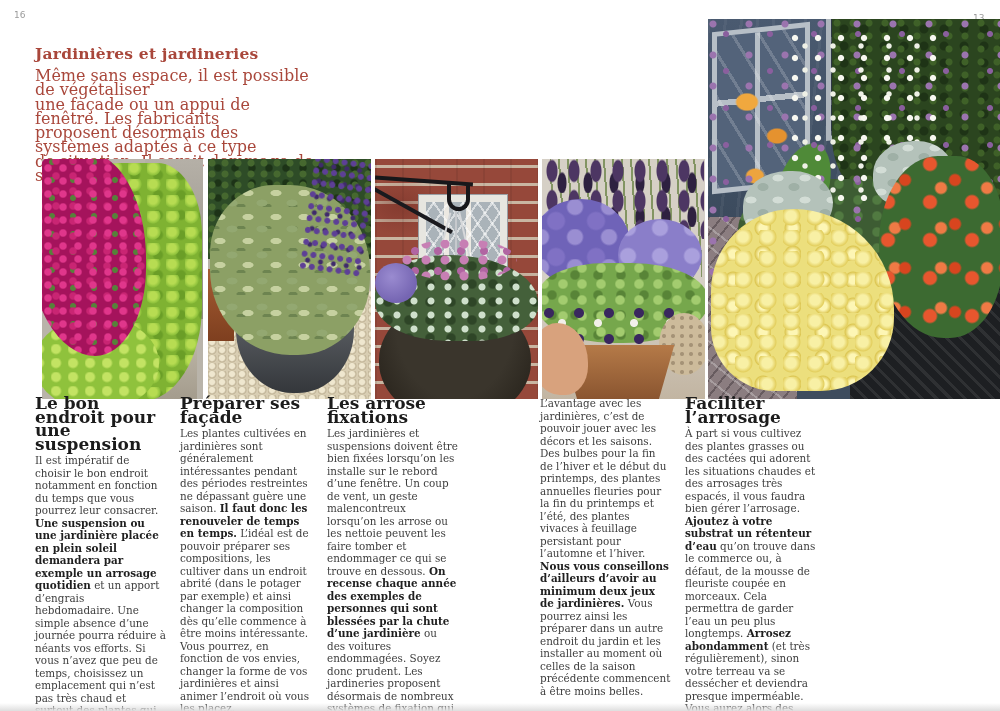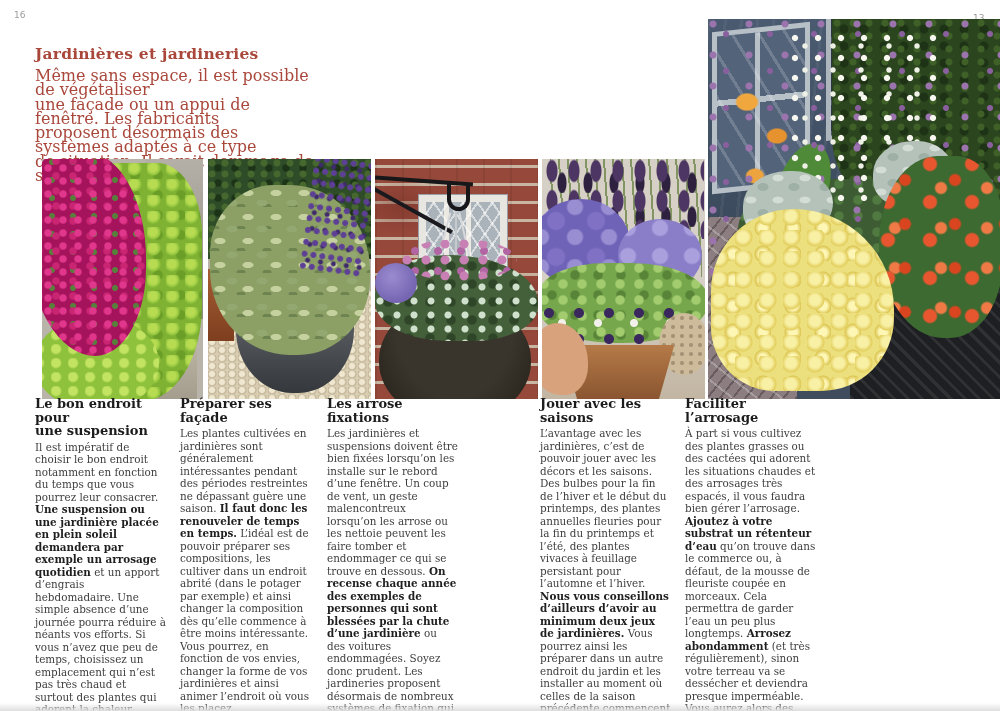--- a/index.html
+++ b/index.html
@@ -12,21 +12,21 @@
   .pagenum{position:absolute;font-size:9px;color:#9b9b9b;font-family:"DejaVu Sans","Liberation Sans",sans-serif;}
   #pn-left{left:14px;top:10px;}
   #pn-right{left:973px;top:13px;}
 
   .header{position:absolute;left:35px;top:45px;width:280px;color:var(--accent);}
   .header h1{font-size:15.5px;line-height:18px;margin:0 0 6px 0;font-weight:bold;letter-spacing:.2px;}
   .header .intro{font-size:16px;line-height:14.3px;white-space:pre-line;}
 
   .col{position:absolute;top:397px;width:131px;}
   #col-0{left:35px}#col-1{left:180px}#col-2{left:327px}#col-3{left:540px}#col-4{left:685px}
-  .col h3{font-size:13px;line-height:13.5px;margin:0 0 3px 0;color:#1c1c1c;white-space:pre-line;font-weight:bold;}
+  .col h3{font-size:17px;line-height:13.5px;margin:0 0 3px 0;color:#1c1c1c;white-space:pre-line;font-weight:bold;}
   .col p{margin:0;font-size:10.4px;line-height:12.5px;color:#3d3d3d;}
   .col .b{font-weight:bold;color:#1f1f1f;}
 
   .photo{position:absolute;top:143px;height:240px;overflow:hidden;background:#b9b4aa;}
   .photo>div{position:absolute;}
   #photo-1{left:2px;width:161px;}
   #photo-2{left:168px;width:163px;}
   #photo-3{left:335px;width:163px;}
   #photo-4{left:502px;width:163px;}
   #photo-5{left:668px;top:3px;width:295px;height:380px;background:#3e4c5e;}
@@ -294,21 +294,20 @@
 </section>
 <section class="col" id="col-1">
   <h3>Préparer ses façade</h3>
   <p><span>Les plantes cultivées en jardinières sont généralement intéressantes pendant des périodes restreintes ne dépassant guère une saison. </span><span class="b">Il faut donc les renouveler de temps en temps.</span><span> L’idéal est de pouvoir préparer ses compositions, les cultiver dans un endroit abrité (dans le potager par exemple) et ainsi changer la composition dès qu’elle commence à être moins intéressante. Vous pourrez, en fonction de vos envies, changer la forme de vos jardinières et ainsi animer l’endroit où vous les placez.</span></p>
 </section>
 <section class="col" id="col-2">
   <h3>Les arrose fixations</h3>
   <p><span>Les jardinières et suspensions doivent être bien fixées lorsqu’on les installe sur le rebord d’une fenêtre. Un coup de vent, un geste malencontreux lorsqu’on les arrose ou les nettoie peuvent les faire tomber et endommager ce qui se trouve en dessous. </span><span class="b">On recense chaque année des exemples de personnes qui sont blessées par la chute d’une jardinière</span><span> ou des voitures endommagées. Soyez donc prudent. Les jardineries proposent désormais de nombreux systèmes de fixation qui vous éviteront bien des déboires.</span></p>
 </section>
 <section class="col" id="col-3">
-  <h3>Jouer avec les saisons</h3>
   <p><span>L’avantage avec les jardinières, c’est de pouvoir jouer avec les décors et les saisons. Des bulbes pour la fin de l’hiver et le début du printemps, des plantes annuelles fleuries pour la fin du printemps et l’été, des plantes vivaces à feuillage persistant pour l’automne et l’hiver. </span><span class="b">Nous vous conseillons d’ailleurs d’avoir au minimum deux jeux de jardinières.</span><span> Vous pourrez ainsi les préparer dans un autre endroit du jardin et les installer au moment où celles de la saison précédente commencent à être moins belles.</span></p>
 </section>
 <section class="col" id="col-4">
   <h3>Faciliter l’arrosage</h3>
   <p><span>À part si vous cultivez des plantes grasses ou des cactées qui adorent les situations chaudes et des arrosages très espacés, il vous faudra bien gérer l’arrosage. </span><span class="b">Ajoutez à votre substrat un rétenteur d’eau</span><span> qu’on trouve dans le commerce ou, à défaut, de la mousse de fleuriste coupée en morceaux. Cela permettra de garder l’eau un peu plus longtemps. </span><span class="b">Arrosez abondamment</span><span> (et très régulièrement), sinon votre terreau va se dessécher et deviendra presque imperméable. Vous aurez alors des difficultés à le réhydrater.</span></p>
 </section>
 
 <div class="page-edge"></div>
 
 </body></html>

